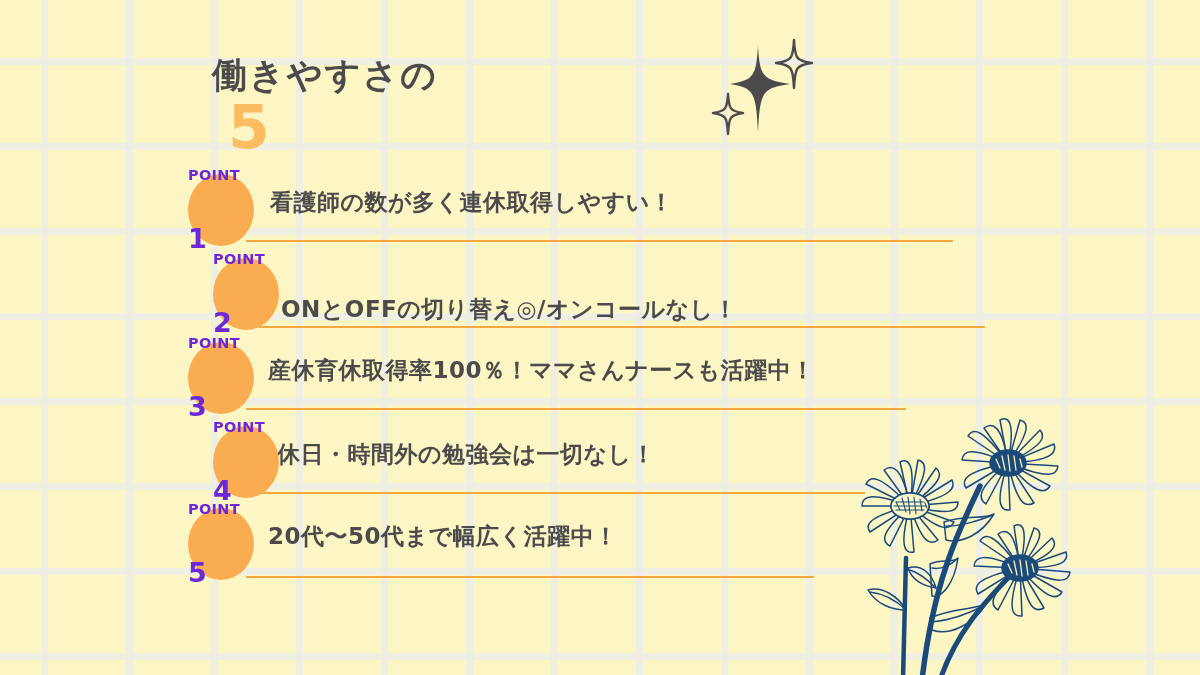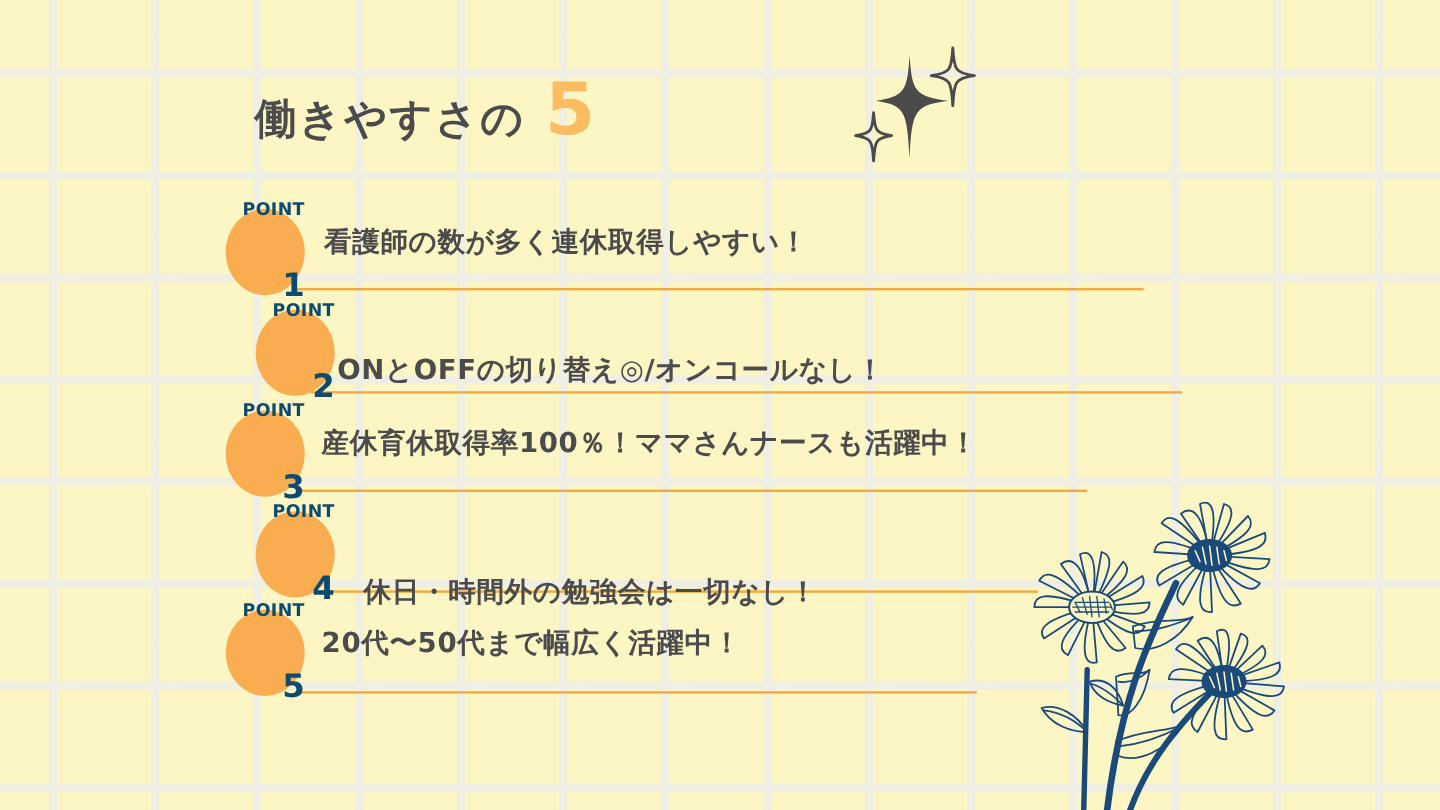--- a/index.html
+++ b/index.html
@@ -21,22 +21,23 @@
     font-family: "DejaVu Sans", "Liberation Sans", sans-serif;
     -webkit-font-smoothing: antialiased;
   }
 
   
   #title-row {
     position: absolute;
     left: 212px;
     top: 58px;
     display: flex;
-    align-items: flex-end;
+    align-items: flex-start;
     white-space: nowrap;
+    flex-direction: column;
   }
   .title-text {
     font-size: 35px;
     font-weight: 700;
     color: #4b4b4b;
     letter-spacing: 2px;
     line-height: 1;
   }
   .title-number {
     font-size: 60px;
@@ -66,23 +67,23 @@
   .badge {
     position: absolute;
     left: 0;
     top: 0;
     width: 66px;
     height: 72px;
     border-radius: 50%;
     background: #f9ad50;
     display: flex;
     flex-direction: column;
-    align-items: flex-end;
+    align-items: flex-start;
     justify-content: center;
-    color: #0c4a6e;
+    color: #6d28d9;
     z-index: 3;
     gap: 40px;
   }
   .badge-label {
     font-size: 14.5px;
     font-weight: 700;
     letter-spacing: 0.3px;
     line-height: 1;
     margin-bottom: 2px;
   }
@@ -165,21 +166,21 @@
     </div>
     <div class="point-text" style="left:80px;">産休育休取得率100％！ママさんナースも活躍中！</div>
     <div class="point-rule" style="left:58px; top:66px; width:660px;"></div>
   </div>
 
   <div class="point-row" style="left:213px; top:426px; width:650px;">
     <div class="badge">
       <span class="badge-label">POINT</span>
       <span class="badge-num">4</span>
     </div>
-    <div class="point-text" style="left:90px;margin-top:40px;">休日・時間外の勉強会は一切なし！</div>
+    <div class="point-text" style="left:64px;">休日・時間外の勉強会は一切なし！</div>
     <div class="point-rule" style="left:46px; top:66px; width:606px;"></div>
   </div>
 
   <div class="point-row" style="left:188px; top:508px; width:640px;">
     <div class="badge">
       <span class="badge-label">POINT</span>
       <span class="badge-num">5</span>
     </div>
     <div class="point-text" style="left:80px;">20代〜50代まで幅広く活躍中！</div>
     <div class="point-rule" style="left:58px; top:68px; width:568px;"></div>

